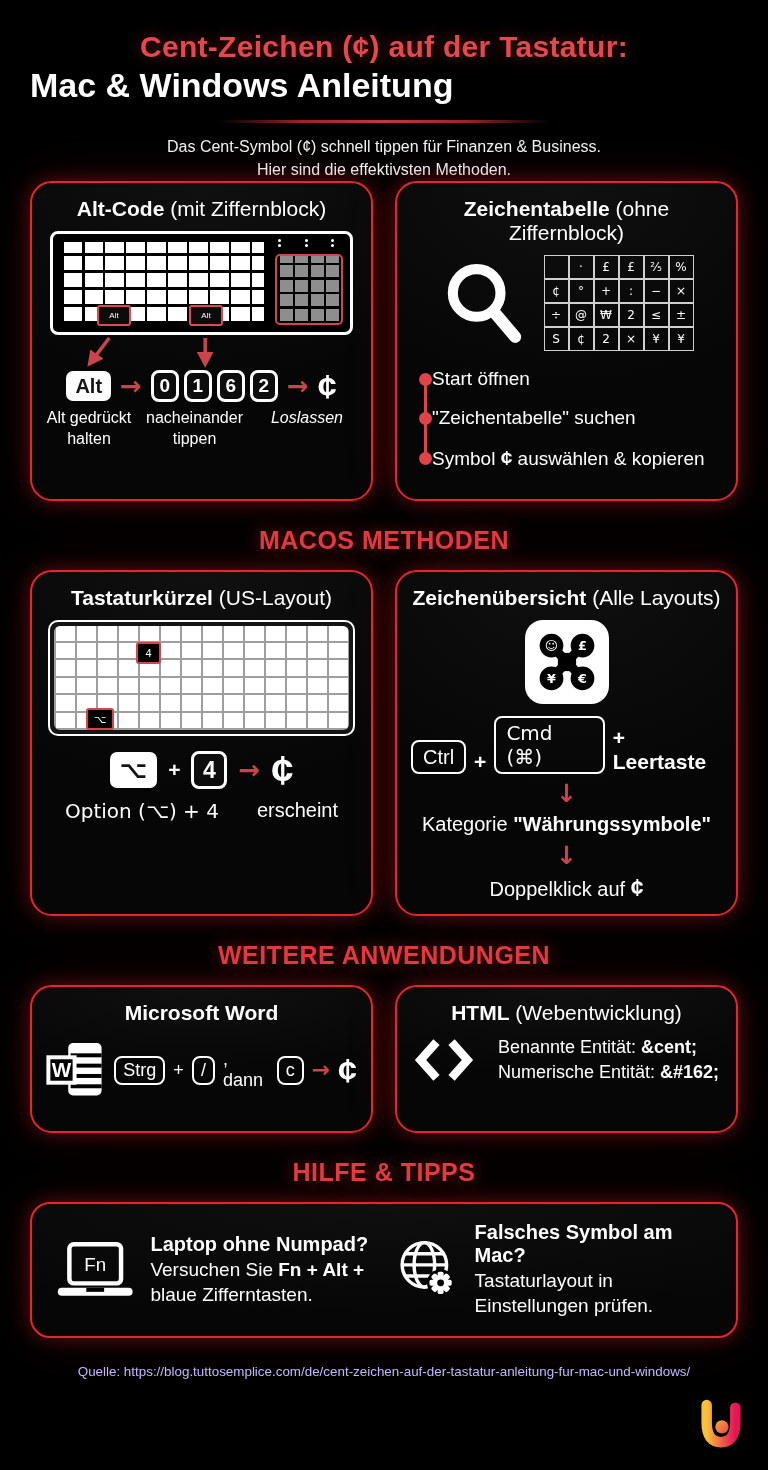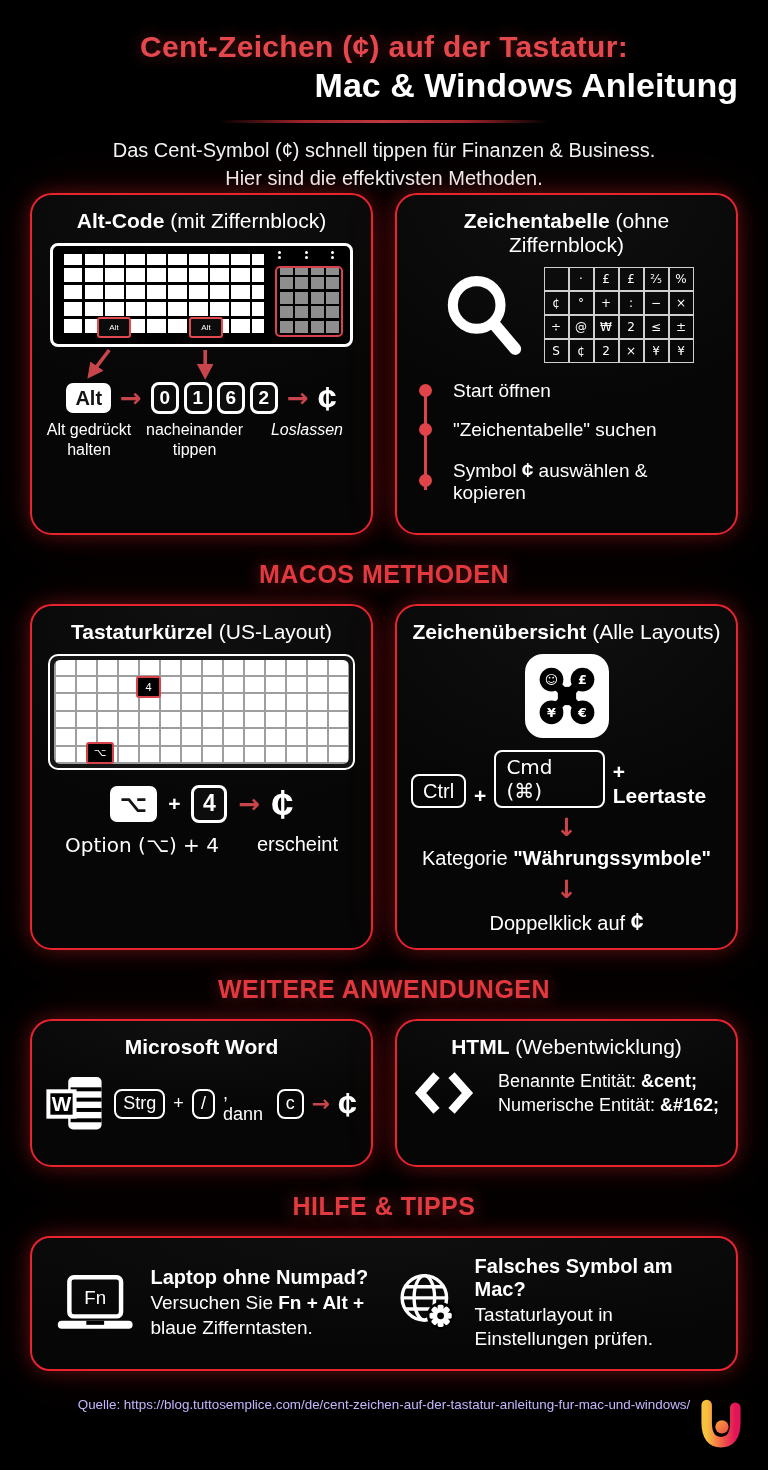--- a/index.html
+++ b/index.html
@@ -4,24 +4,24 @@
 <style>
   html,body{margin:0;padding:0;background:#000;}
   body{width:768px;height:1470px;position:relative;overflow:hidden;
        font-family:"Liberation Sans",sans-serif;color:#fff;}
   .glyph{font-family:"DejaVu Sans",sans-serif;}
   .page{padding:22px 30px 0;}
 
   
   .t1{margin:8px 0 2px;text-align:center;font-size:30px;font-weight:800;color:#e4484d;
       letter-spacing:.3px;text-shadow:0 0 16px rgba(228,60,66,.45);}
-  .t2{margin:2px 0 0;text-align:right;font-size:34px;font-weight:800;color:#fff;}
+  .t2{margin:2px 0 0;text-align:left;font-size:34px;font-weight:800;color:#fff;}
   .divider{width:330px;height:3px;margin:15px auto 13px;border-radius:2px;
       background:linear-gradient(90deg,rgba(150,20,25,0),#9c2328 25%,#c03a3f 50%,#9c2328 75%,rgba(150,20,25,0));}
-  .sub{margin:0;text-align:center;font-size:20px;line-height:1.42;color:#f3f3f3;}
+  .sub{margin:0;text-align:center;font-size:16px;line-height:1.42;color:#f3f3f3;}
 
   .sec{margin:25px 0 15px;text-align:center;font-size:25px;font-weight:800;color:#e23a40;
       letter-spacing:.5px;text-shadow:0 0 18px rgba(226,58,64,.55);}
 
   .cards{display:flex;gap:22px;}
   .card{flex:1;background:radial-gradient(120% 90% at 50% 0%,#101010 0%,#060606 70%);
       border:2px solid #e8252e;border-radius:22px;padding:14px 14px 12px;
       box-shadow:0 0 20px rgba(235,40,48,.35),0 0 55px rgba(235,40,48,.12);}
   .ct{margin:0 0 10px;text-align:center;font-size:21px;font-weight:400;color:#fff;}
   .ct b{font-weight:800;}
@@ -53,21 +53,21 @@
   .alt-labels{display:flex;margin-top:5px;font-size:16px;line-height:1.28;text-align:center;color:#fff;}
   .alt-labels .l1{width:86px;} .alt-labels .l2{flex:1;} .alt-labels .l3{width:100px;font-style:italic;}
 
   
   .zt-top{display:flex;align-items:center;justify-content:center;gap:16px;margin:8px 0 4px;}
   .char-table{display:grid;grid-template-columns:repeat(6,25px);grid-auto-rows:24px;}
   .char-table span{border:1px solid #cfcfcf;display:flex;align-items:center;justify-content:center;
       font-size:12px;color:#fff;font-family:"DejaVu Sans",sans-serif;}
   .zt-steps{position:relative;margin:10px 0 2px 8px;}
   .zt-steps::before{content:"";position:absolute;left:5px;top:14px;bottom:14px;width:3px;background:#dd4348;}
-  .zt-step{display:flex;align-items:center;gap:21px;margin:17px 0;font-size:19px;}
+  .zt-step{display:flex;align-items:center;gap:0;margin:17px 0;font-size:19px;}
   .zt-step .dot{width:13px;height:13px;border-radius:50%;background:#e04449;flex:none;position:relative;z-index:1;}
   .zt-step b{font-weight:800;font-size:21px;}
 
   
   .kb-mac{position:relative;height:112px;margin:2px 2px 12px;border:2px solid #fff;border-radius:10px;background:#151515;}
   .kb-mac-keys{position:absolute;inset:4px;border-radius:6px;background-color:#fff;
       background-image:repeating-linear-gradient(90deg,#9e9e9e 0 1.6px,transparent 1.6px 21px),
                        repeating-linear-gradient(0deg,#9e9e9e 0 1.6px,transparent 1.6px 17.5px);}
   .kb-hl{position:absolute;background:#000;border:2.5px solid #d8434b;border-radius:3px;color:#fff;
       display:flex;align-items:center;justify-content:center;font-size:11px;}

